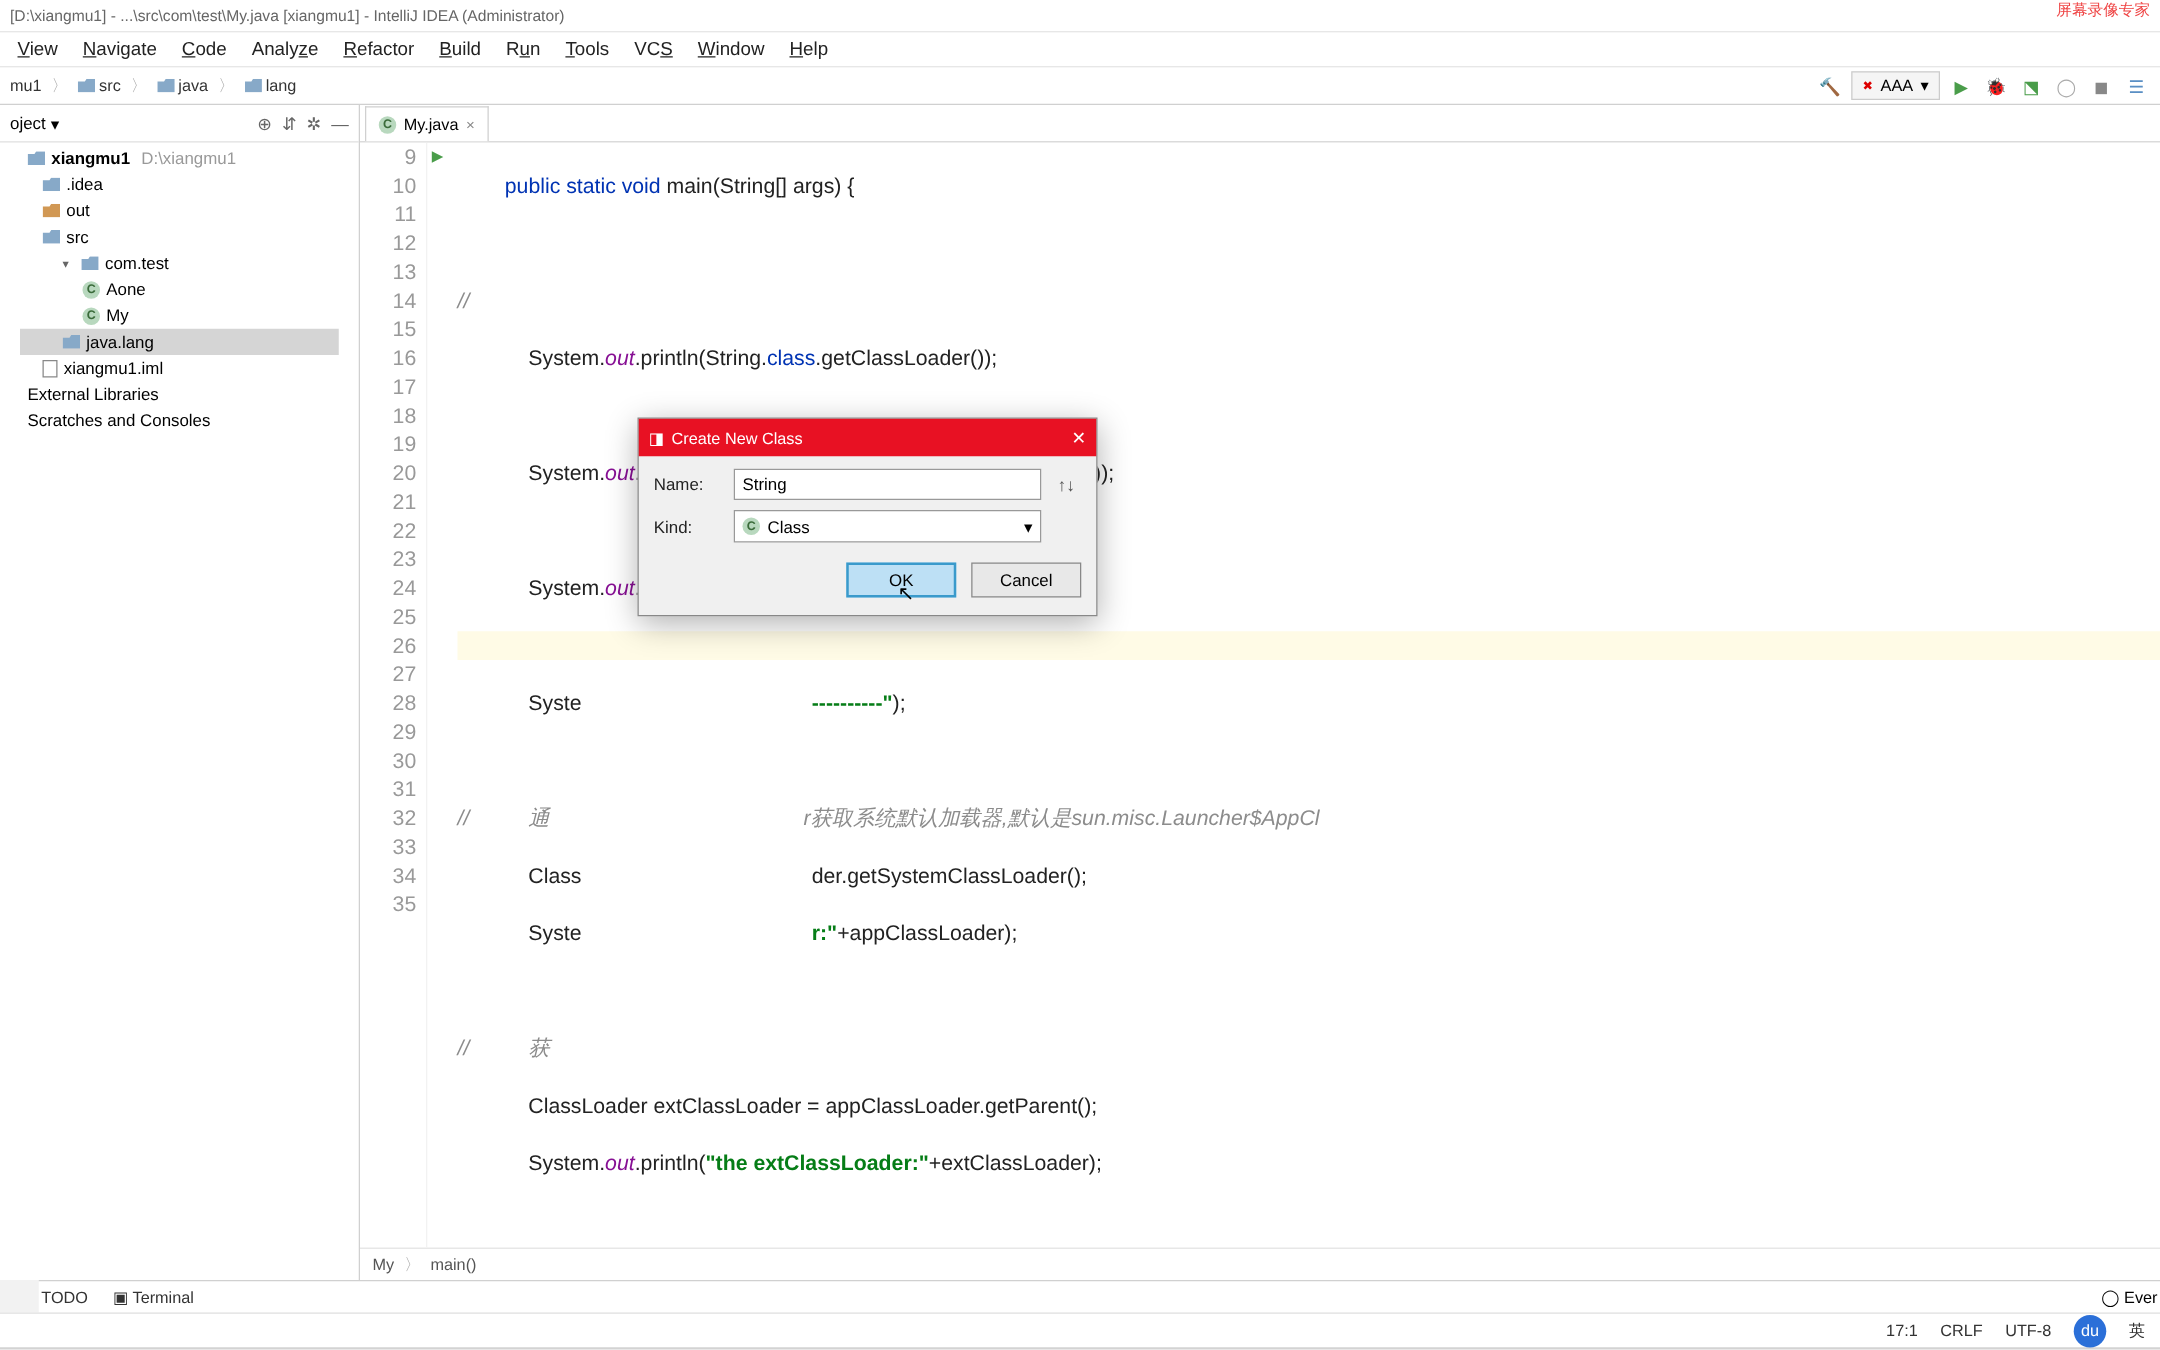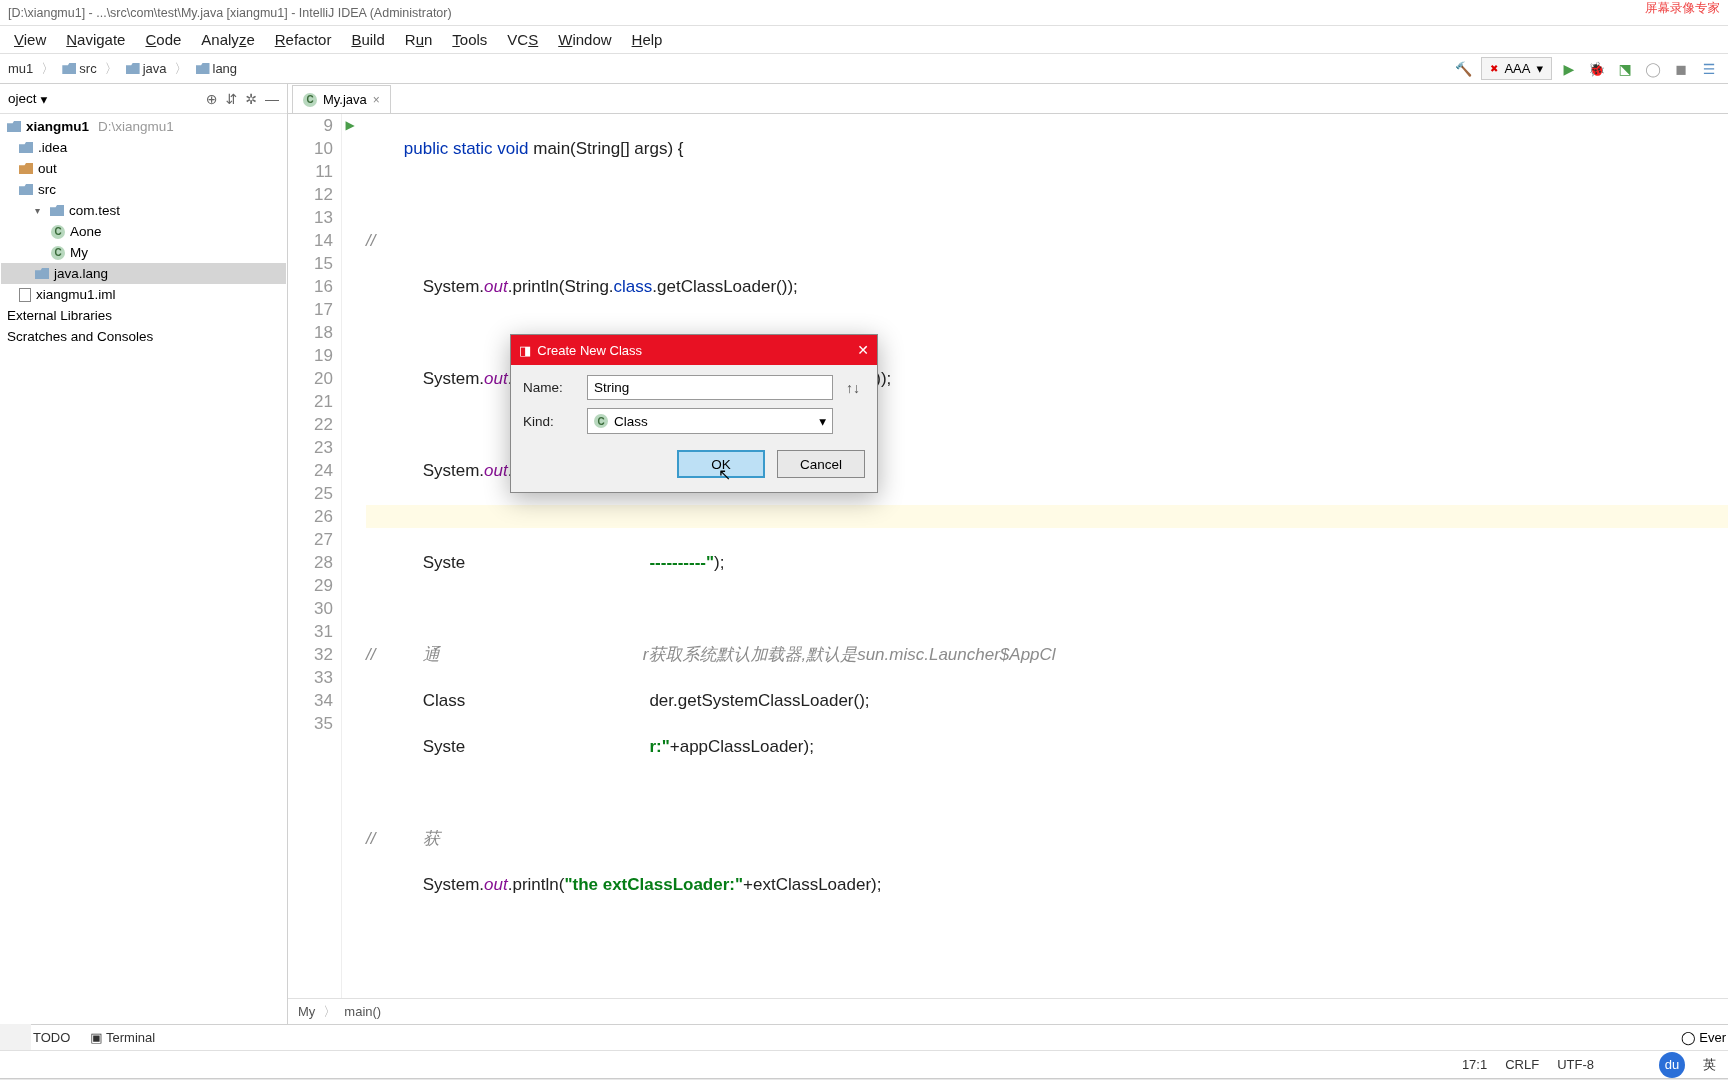--- a/index.html
+++ b/index.html
@@ -20,21 +20,21 @@
 .tb-btn { width: 22px; height: 22px; display: flex; align-items: center; justify-content: center; font-size: 14px; cursor: pointer; }
 .play { color: #4a9d4a; }
 .bug { color: #4a9d4a; }
 .stop { color: #888; }
 .hammer { color: #8a7a3a; }
 .main { display: flex; height: calc(100% - 140px); }
 .sidebar { width: 288px; background: #fff; border-right: 1px solid #d0d0d0; display: flex; flex-direction: column; }
 .side-header { height: 30px; display: flex; align-items: center; justify-content: space-between; padding: 0 8px; border-bottom: 1px solid #e0e0e0; }
 .side-header-left { display: flex; align-items: center; gap: 4px; font-size: 13.5px; }
 .side-header-icons { display: flex; gap: 8px; color: #666; font-size: 14px; }
-.tree { flex: 1; font-size: 13.5px; padding: 2px 1px; overflow: auto; }
+.tree { flex: 1; font-size: 13.5px; padding: 2px 16px; overflow: auto; }
 .tree-item { display: flex; align-items: center; padding: 3px 6px; gap: 5px; cursor: pointer; white-space: nowrap; }
 .tree-item.sel { background: #d5d5d5; }
 .indent1 { padding-left: 18px; }
 .indent2 { padding-left: 34px; }
 .indent3 { padding-left: 50px; }
 .tree-arrow { width: 10px; color: #666; font-size: 10px; }
 .folder-orange { width: 14px; height: 11px; background: #d19854; clip-path: polygon(0 20%, 40% 20%, 50% 0, 100% 0, 100% 100%, 0 100%); }
 .folder-blue { width: 14px; height: 11px; background: #87a9c8; clip-path: polygon(0 20%, 40% 20%, 50% 0, 100% 0, 100% 100%, 0 100%); }
 .class-icon { width: 14px; height: 14px; border-radius: 50%; background: #b8d8be; color: #3a6b3a; font-size: 10px; display: flex; align-items: center; justify-content: center; font-weight: bold; }
 .file-icon { width: 12px; height: 14px; background: #fff; border: 1px solid #888; }
@@ -52,21 +52,21 @@
 .code-line { height: 23px; }
 .code-line.hl { background: #fffbe6; }
 .kw { color: #0033b3; font-weight: normal; }
 .fld { color: #871094; font-style: italic; }
 .str { color: #067d17; font-weight: bold; }
 .com { color: #8c8c8c; font-style: italic; }
 .breadcrumb-bottom { height: 26px; display: flex; align-items: center; padding: 0 10px; font-size: 13px; color: #555; border-top: 1px solid #e0e0e0; gap: 8px; }
 .bottombar { height: 26px; background: #fff; border-top: 1px solid #d0d0d0; display: flex; align-items: center; justify-content: space-between; padding: 0 2px; font-size: 13px; margin-left: 31px; }
 .bottombar-left { display: flex; gap: 20px; color: #333; }
 .statusbar { height: 28px; background: #fff; border-top: 1px solid #e0e0e0; display: flex; align-items: center; justify-content: flex-end; padding: 0 12px; font-size: 13px; gap: 18px; color: #333; }
-.baidu-icon { width: 26px; height: 26px; border-radius: 50%; background: #2b6fd8; color: #fff; display:flex; align-items:center; justify-content:center; font-size:13px;margin-left:47px; }
+.baidu-icon { width: 26px; height: 26px; border-radius: 50%; background: #2b6fd8; color: #fff; display:flex; align-items:center; justify-content:center; font-size:13px; }
 .taskbar { height: 40px; background: #e8e8e8; border-top: 1px solid #ccc; display: flex; align-items: center; padding: 0 8px; justify-content: space-between; }
 
 .dialog { position: absolute; left: 510px; top: 334px; width: 368px; background: #f0f0f0; border: 1px solid #888; box-shadow: 0 6px 24px rgba(0,0,0,0.3); }
 .dlg-title { height: 30px; background: #e81123; color: #fff; display: flex; align-items: center; justify-content: space-between; padding: 0 8px; font-size: 13px; }
 .dlg-title-left { display: flex; align-items: center; gap: 6px; }
 .dlg-close { cursor: pointer; font-size: 14px; }
 .dlg-body { padding: 10px 12px; display: grid; grid-template-columns: 56px 1fr 24px; gap: 8px 8px; align-items: center; }
 .dlg-label { font-size: 13.5px; color: #222; }
 .dlg-input { border: 1px solid #999; padding: 4px 6px; font-size: 13.5px; width: 100%; background: #fff; }
 .dlg-select { border: 1px solid #999; padding: 4px 6px; font-size: 13.5px; width: 100%; background: #fff; display:flex; align-items:center; justify-content:space-between; }
@@ -249,20 +249,21 @@
 <div class="code-line"></div>
 <div class="code-line">            System.<span class="fld">out</span>.println(Aone.<span class="kw">class</span>.getClassLoader());</div>
 <div class="code-line hl"></div>
 <div class="code-line">            Syste                                       <span class="str">----------"</span>);</div>
 <div class="code-line"></div>
 <div class="code-line"><span class="com">//          通                                           r获取系统默认加载器,默认是sun.misc.Launcher$AppCl</span></div>
 <div class="code-line">            Class                                       der.getSystemClassLoader();</div>
 <div class="code-line">            Syste                                       <span class="str">r:"</span>+appClassLoader);</div>
 <div class="code-line"></div>
 <div class="code-line"><span class="com">//          获</span></div>
+<div class="code-line">            ClassLoader extClassLoader = appClassLoader.getParent();</div>
 <div class="code-line">            System.<span class="fld">out</span>.println(<span class="str">"the extClassLoader:"</span>+extClassLoader);</div>
 <div class="code-line"></div>
 
 
 
 
 
 
 
 

